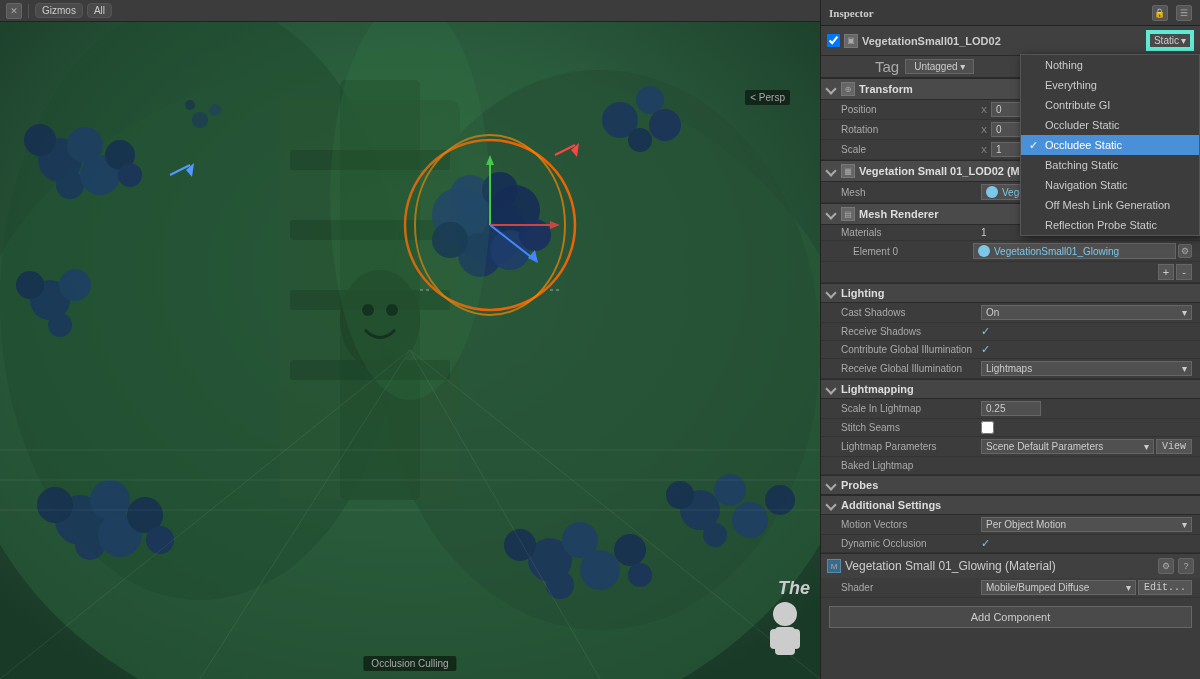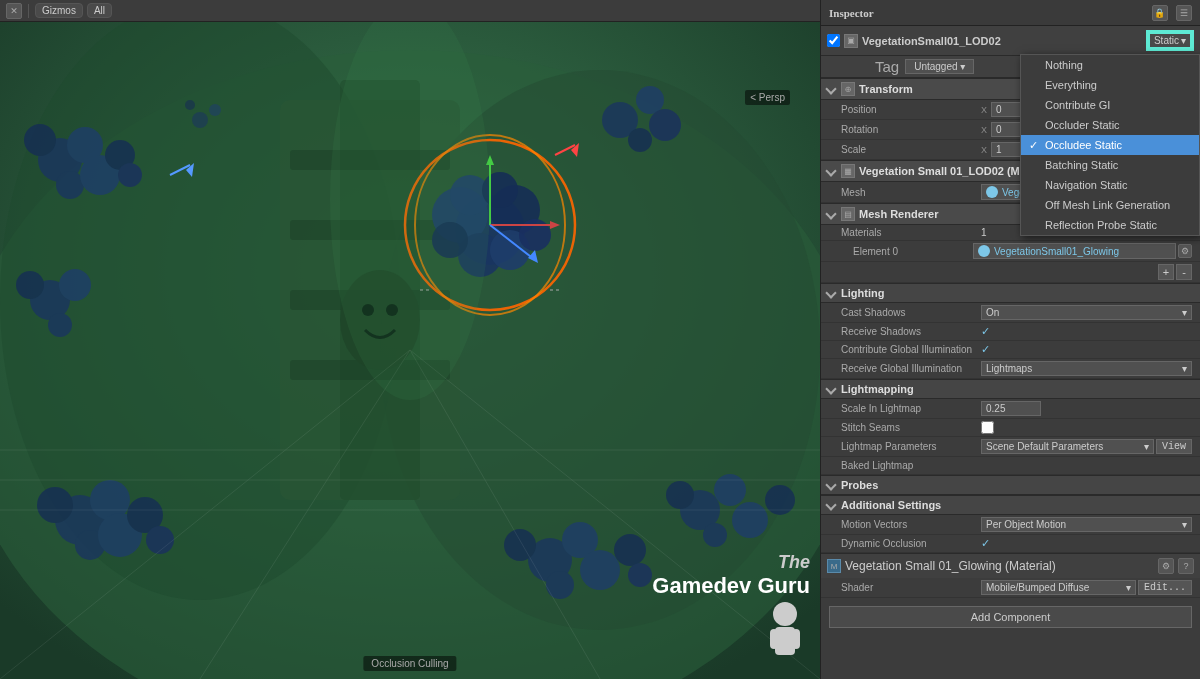--- a/index.html
+++ b/index.html
@@ -588,21 +588,20 @@
     <div class="toolbar-btn">Gizmos</div>
     <div class="toolbar-btn">All</div>
   </div>
 
   <div class="persp-label">&lt; Persp</div>
 
   <div class="occlusion-label">Occlusion Culling</div>
 
   <div class="gamedev-guru">
     <div class="the">The</div>
-    <div class="name">Gamedev Guru</div>
 
     <svg width="50" height="70" viewBox="0 0 50 70" style="float:right; margin-left:8px;">
       <circle cx="25" cy="15" r="12" fill="#ccc"></circle>
       <rect x="15" y="28" width="20" height="28" rx="4" fill="#ccc"></rect>
       <rect x="10" y="30" width="8" height="20" rx="4" fill="#ccc"></rect>
       <rect x="32" y="30" width="8" height="20" rx="4" fill="#ccc"></rect>
     </svg>
   </div>
 </div>
 

